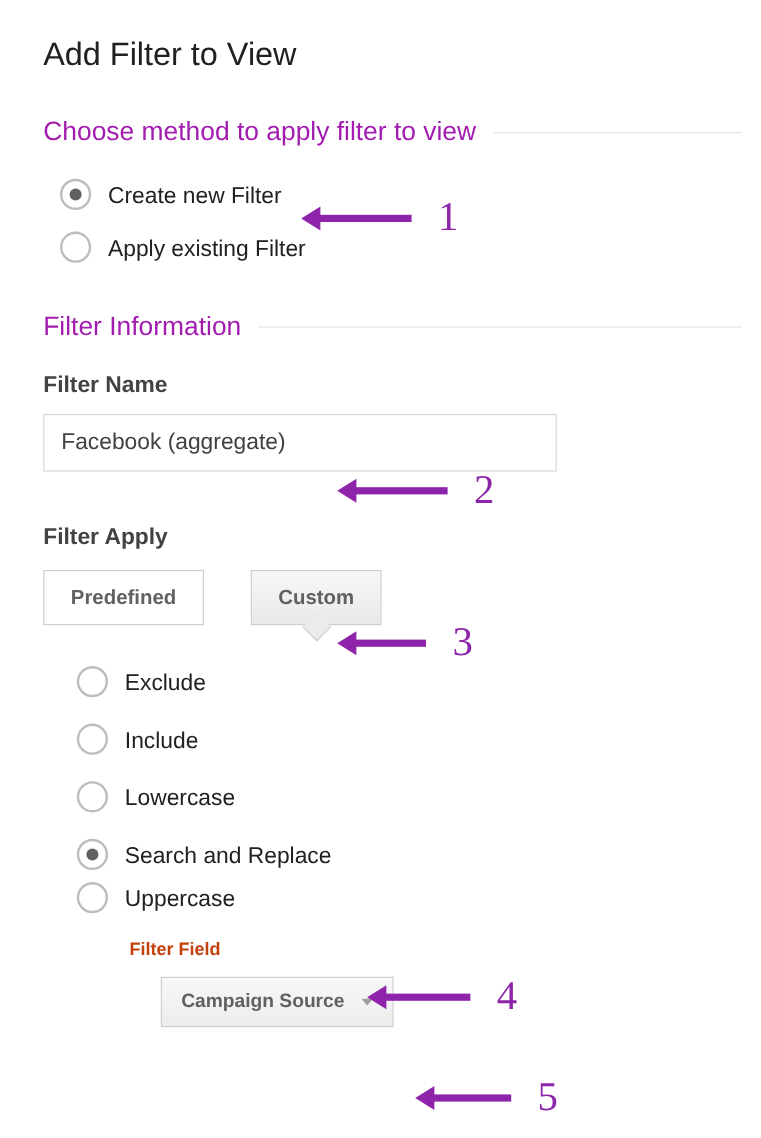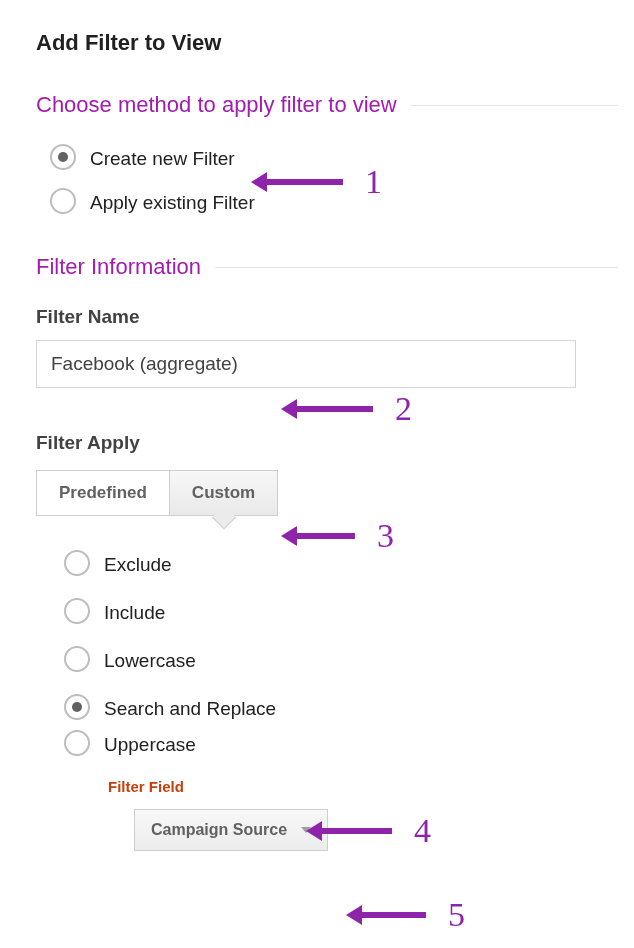--- a/index.html
+++ b/index.html
@@ -11,22 +11,22 @@
     font-family: Arial, "Helvetica Neue", Helvetica, sans-serif;
     background: #fff;
     color: #212121;
     position: relative;
   }
   .page {
     padding: 30px 16px 0 36px;
     position: relative;
   }
   h1 {
-    font-size: 22px;
-    font-weight: 700;
+    font-size: 27px;
+    font-weight: 400;
     margin: 0 0 36px 0;
     color: #212121;
   }
   .section-header {
     display: flex;
     align-items: center;
     margin: 0 0 26px 0;
   }
   .section-header span.title {
     font-size: 22px;
@@ -72,34 +72,35 @@
     left: 50%;
     transform: translate(-50%, -50%);
   }
   .field-label {
     font-size: 19px;
     font-weight: 700;
     color: #424242;
     margin: 0 0 12px 0;
   }
   .text-input {
-    width: 540px;
+    width: 428px;
     height: 48px;
     border: 1px solid #d5d5d5;
     font-size: 19px;
     padding: 0 14px;
     color: #424242;
     font-family: inherit;
     margin-bottom: 44px;
     outline: none;
   }
   .tabbar {
     display: flex;
     margin-bottom: 34px;
     position: relative;
+    gap: 40px;
   }
   .tabbar .tab {
     height: 46px;
     padding: 0 22px;
     font-size: 17px;
     font-weight: 700;
     color: #616161;
     border: 1px solid #cfcfcf;
     background: #fff;
     display: flex;

